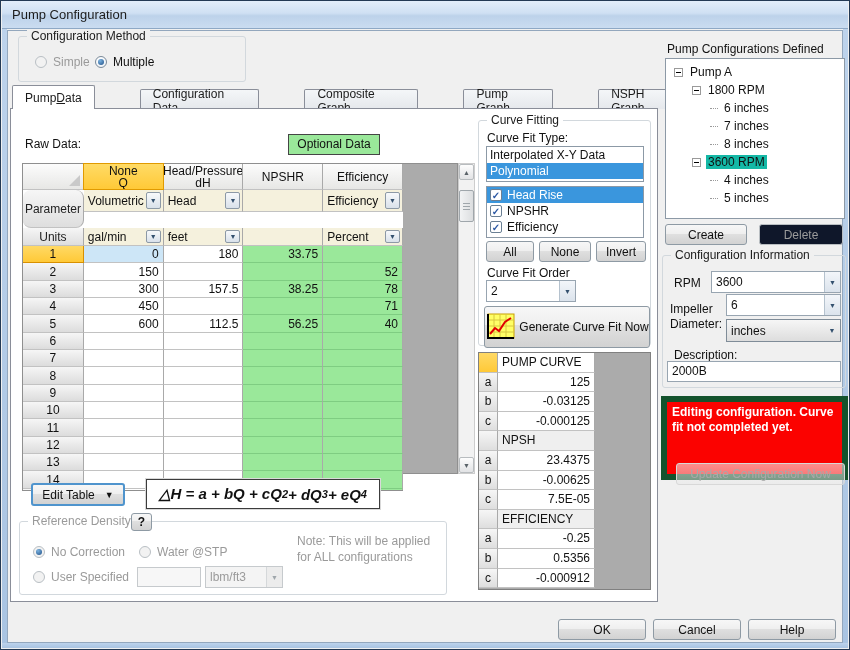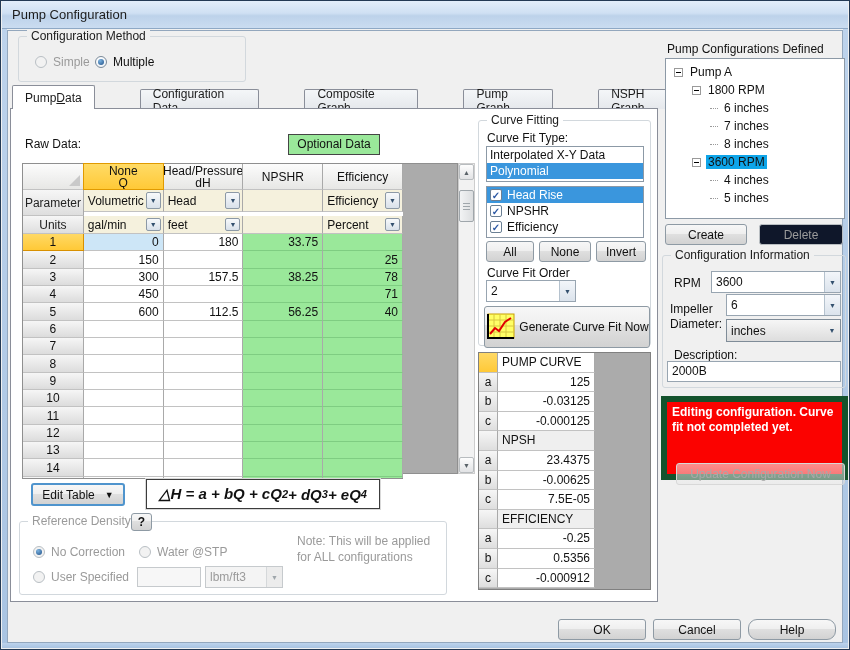--- a/index.html
+++ b/index.html
@@ -142,21 +142,21 @@
   .coefrow.caption .v { text-align:left; }
 
   
   .tree { position:absolute; left:657px; top:27px; width:180px; height:161px; background:#fff;
           border:1px solid #8c99a6; padding-top:4px; font-size:12px; }
   .tnode { height:18px; display:flex; align-items:center; position:relative; }
   .tnode .exp { width:9px; height:9px; border:1px solid #9a9a9a; background:#fff; position:relative; flex:none; margin-right:5px; }
   .tnode .exp::after { content:""; position:absolute; left:1px; right:1px; top:3px; height:1px; background:#000; }
   .tnode .stub { width:8px; height:1px; border-top:1px dotted #9a9a9a; margin-right:4px; flex:none; }
   .tnode .tlabel { padding:0 2px; white-space:nowrap; }
-  .tnode.selected .tlabel { background:#0ea5e9; }
+  .tnode.selected .tlabel { background:#14b8a6; }
 
   .redpanel { position:absolute; left:653px; top:365px; width:187px; height:84px; background:#fb0200;
               border:6px solid #14532d; color:#fff; font-weight:bold; font-size:12px; }
   .redpanel .msg { padding:3px 5px; line-height:15px; }
   .update-btn { left:9px; top:61px; width:169px; height:22px; position:absolute;
                 border:1px solid #d8d8d8; border-radius:3px; color:#a9a9a9;
                 background:linear-gradient(rgba(255,255,255,.55),rgba(230,230,230,.45));
                 display:flex; align-items:center; justify-content:center; font-weight:normal; }
   .footer-btn { width:88px; height:21px; }
   .mini-btn { height:21px; }
@@ -211,21 +211,21 @@
               <div>dH</div>
             </div>
             <div class="cell c3 hgrad hdr">
               <div>NPSHR</div>
             </div>
             <div class="cell c4 hgrad hdr">
               <div>Efficiency</div>
             </div>
           </div>
         <div class="tr">
-          <div class="cell c0 hgrad rowlabel" style="height:26px;">Parameter</div>
+          <div class="cell c0 hgrad rowlabel" style="height:38px;border-radius:8px;">Parameter</div>
         <div class="cell c1 cream pcell" style="height: 22px;">
               <span>Volumetric</span>
               <span class="dd-btn">▼</span>
             </div>
             <div class="cell c2 cream pcell" style="height: 22px;">
               <span>Head</span>
               <span class="dd-btn">▼</span>
             </div>
             <div class="cell c3 cream pcell" style="height: 22px;">
               <span></span>
@@ -259,21 +259,21 @@
               <div class="cell c1 selblue">0</div>
               <div class="cell c2">180</div>
               <div class="cell c3 green">33.75</div>
               <div class="cell c4 green"></div>
             </div>
             <div class="drow">
               <div class="cell c0 rn">2</div>
               <div class="cell c1">150</div>
               <div class="cell c2"></div>
               <div class="cell c3 green"></div>
-              <div class="cell c4 green">25</div>
+              <div class="cell c4 green">52</div>
             </div>
             <div class="drow">
               <div class="cell c0 rn">3</div>
               <div class="cell c1">300</div>
               <div class="cell c2">157.5</div>
               <div class="cell c3 green">38.25</div>
               <div class="cell c4 green">78</div>
             </div>
             <div class="drow">
               <div class="cell c0 rn">4</div>
@@ -555,15 +555,15 @@
     <div class="label" style="left:666px;top:317px;">Description:</div>
     <div style="position:absolute;left:659px;top:330px;width:174px;height:21px;background:#fff;border:1px solid #98a5b1;font-size:12px;line-height:19px;padding-left:4px;">2000B</div>
 
     <div class="redpanel">
       <div class="msg">Editing configuration. Curve fit not completed yet.</div>
       <div class="update-btn">Update Configuration Now</div>
     </div>
 
     <div class="btn footer-btn" style="left:550px;top:588px;">OK</div>
     <div class="btn footer-btn" style="left:645px;top:588px;">Cancel</div>
-    <div class="btn footer-btn" style="left:740px;top:588px;border-radius:9px;">Help</div>
+    <div class="btn footer-btn" style="left:740px;top:588px;">Help</div>
   </div>
 </div>
 
 </body></html>

